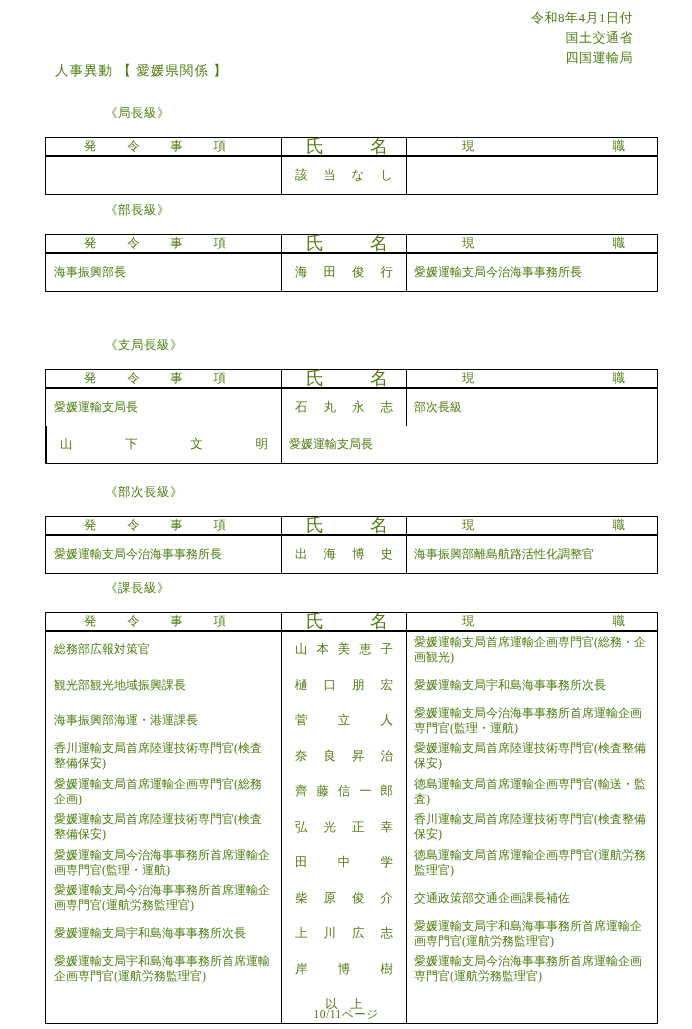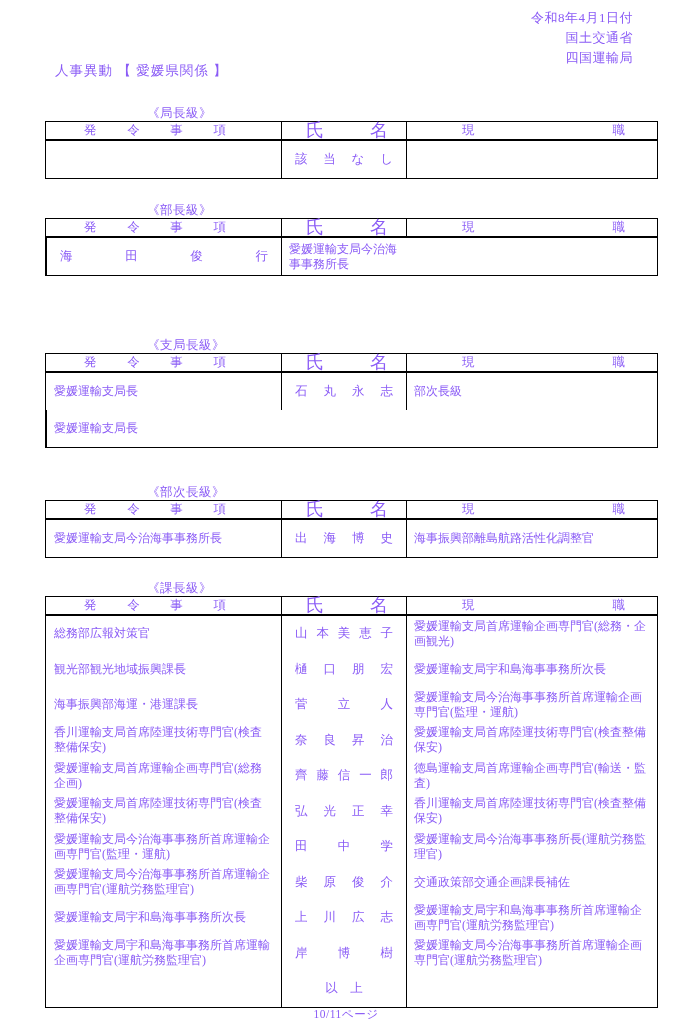--- a/index.html
+++ b/index.html
@@ -2,42 +2,43 @@
 <html lang="ja"><head>
 <meta charset="utf-8">
 <style>
   html,body{margin:0;padding:0;background:#888;}
   .page{
     position:relative;
     width:692px;height:1029px;
     margin:0 auto;
     background:#ffffff;
     font-family:"Liberation Serif","DejaVu Serif",serif;
-    color:#8b5cf6;
+    color:#4d7c0f;
     overflow:hidden;
   }
   .hdr-block{
     position:absolute;top:8px;right:59px;
     text-align:right;font-size:13px;line-height:20px;
     letter-spacing:0.5px;
   }
   .doc-title{
     position:absolute;top:62px;left:55px;
     font-size:13.5px;letter-spacing:1px;
   }
   .section{position:absolute;left:45px;width:613px;}
   .sec-0{top:106px}.sec-1{top:203px}.sec-2{top:338px}.sec-3{top:485px}.sec-4{top:581px}
   .sec-label{
-    margin-left:102px;height:15px;font-size:12.5px;line-height:14px;
+    margin-left:60px;height:15px;font-size:12.5px;line-height:14px;
     letter-spacing:0.5px;
   }
   .tbl{
     border:1.5px solid #000;
     box-sizing:border-box;
     background:#fff;
+    margin-top:16px;
   }
   .row{
     display:grid;
     grid-template-columns:235px 125px auto;
   }
   .row.head{min-height:19px;}
   .row.body{min-height:37px;}
   .sec-4 .row.body{min-height:35.5px;}
   .cell{
     box-sizing:border-box;
@@ -116,20 +117,23 @@
             </div>
         <div class="cell c2">
               <div class="txt">氏 名</div>
             </div>
         <div class="cell c3">
               <div class="txt">現 職</div>
             </div>
       </div>
       <div class="rows-box">
   <div class="row body">
+    <div class="cell c1">
+                <div class="txt">海事振興部長</div>
+              </div>
     <div class="cell c2">
                 <div class="txt">海 田 俊 行</div>
               </div>
     <div class="cell c3">
                 <div class="txt">愛媛運輸支局今治海事事務所長</div>
               </div>
   </div>
 </div>
     </div>
   </section>
@@ -155,20 +159,23 @@
               </div>
     <div class="cell c2">
                 <div class="txt">石 丸 永 志</div>
               </div>
     <div class="cell c3">
                 <div class="txt">部次長級</div>
               </div>
   </div>
 
   <div class="row body">
+    <div class="cell c2">
+                <div class="txt">山 下 文 明</div>
+              </div>
     <div class="cell c3">
                 <div class="txt">愛媛運輸支局長</div>
               </div>
   </div>
 </div>
     </div>
   </section>
 
   <section class="section sec-3">
     <div class="sec-label">《部次長級》</div>
@@ -288,21 +295,21 @@
   </div>
 
   <div class="row body">
     <div class="cell c1">
                 <div class="txt">愛媛運輸支局今治海事事務所首席運輸企画専門官(監理・運航)</div>
               </div>
     <div class="cell c2">
                 <div class="txt">田 中 学</div>
               </div>
     <div class="cell c3">
-                <div class="txt">愛媛運輸支局今治海事事務所長(運航労務監理官)</div>
+                <div class="txt">徳島運輸支局首席運輸企画専門官(運航労務監理官)</div>
               </div>
   </div>
 
   <div class="row body">
     <div class="cell c1">
                 <div class="txt">愛媛運輸支局今治海事事務所首席運輸企画専門官(運航労務監理官)</div>
               </div>
     <div class="cell c2">
                 <div class="txt">柴 原 俊 介</div>
               </div>

